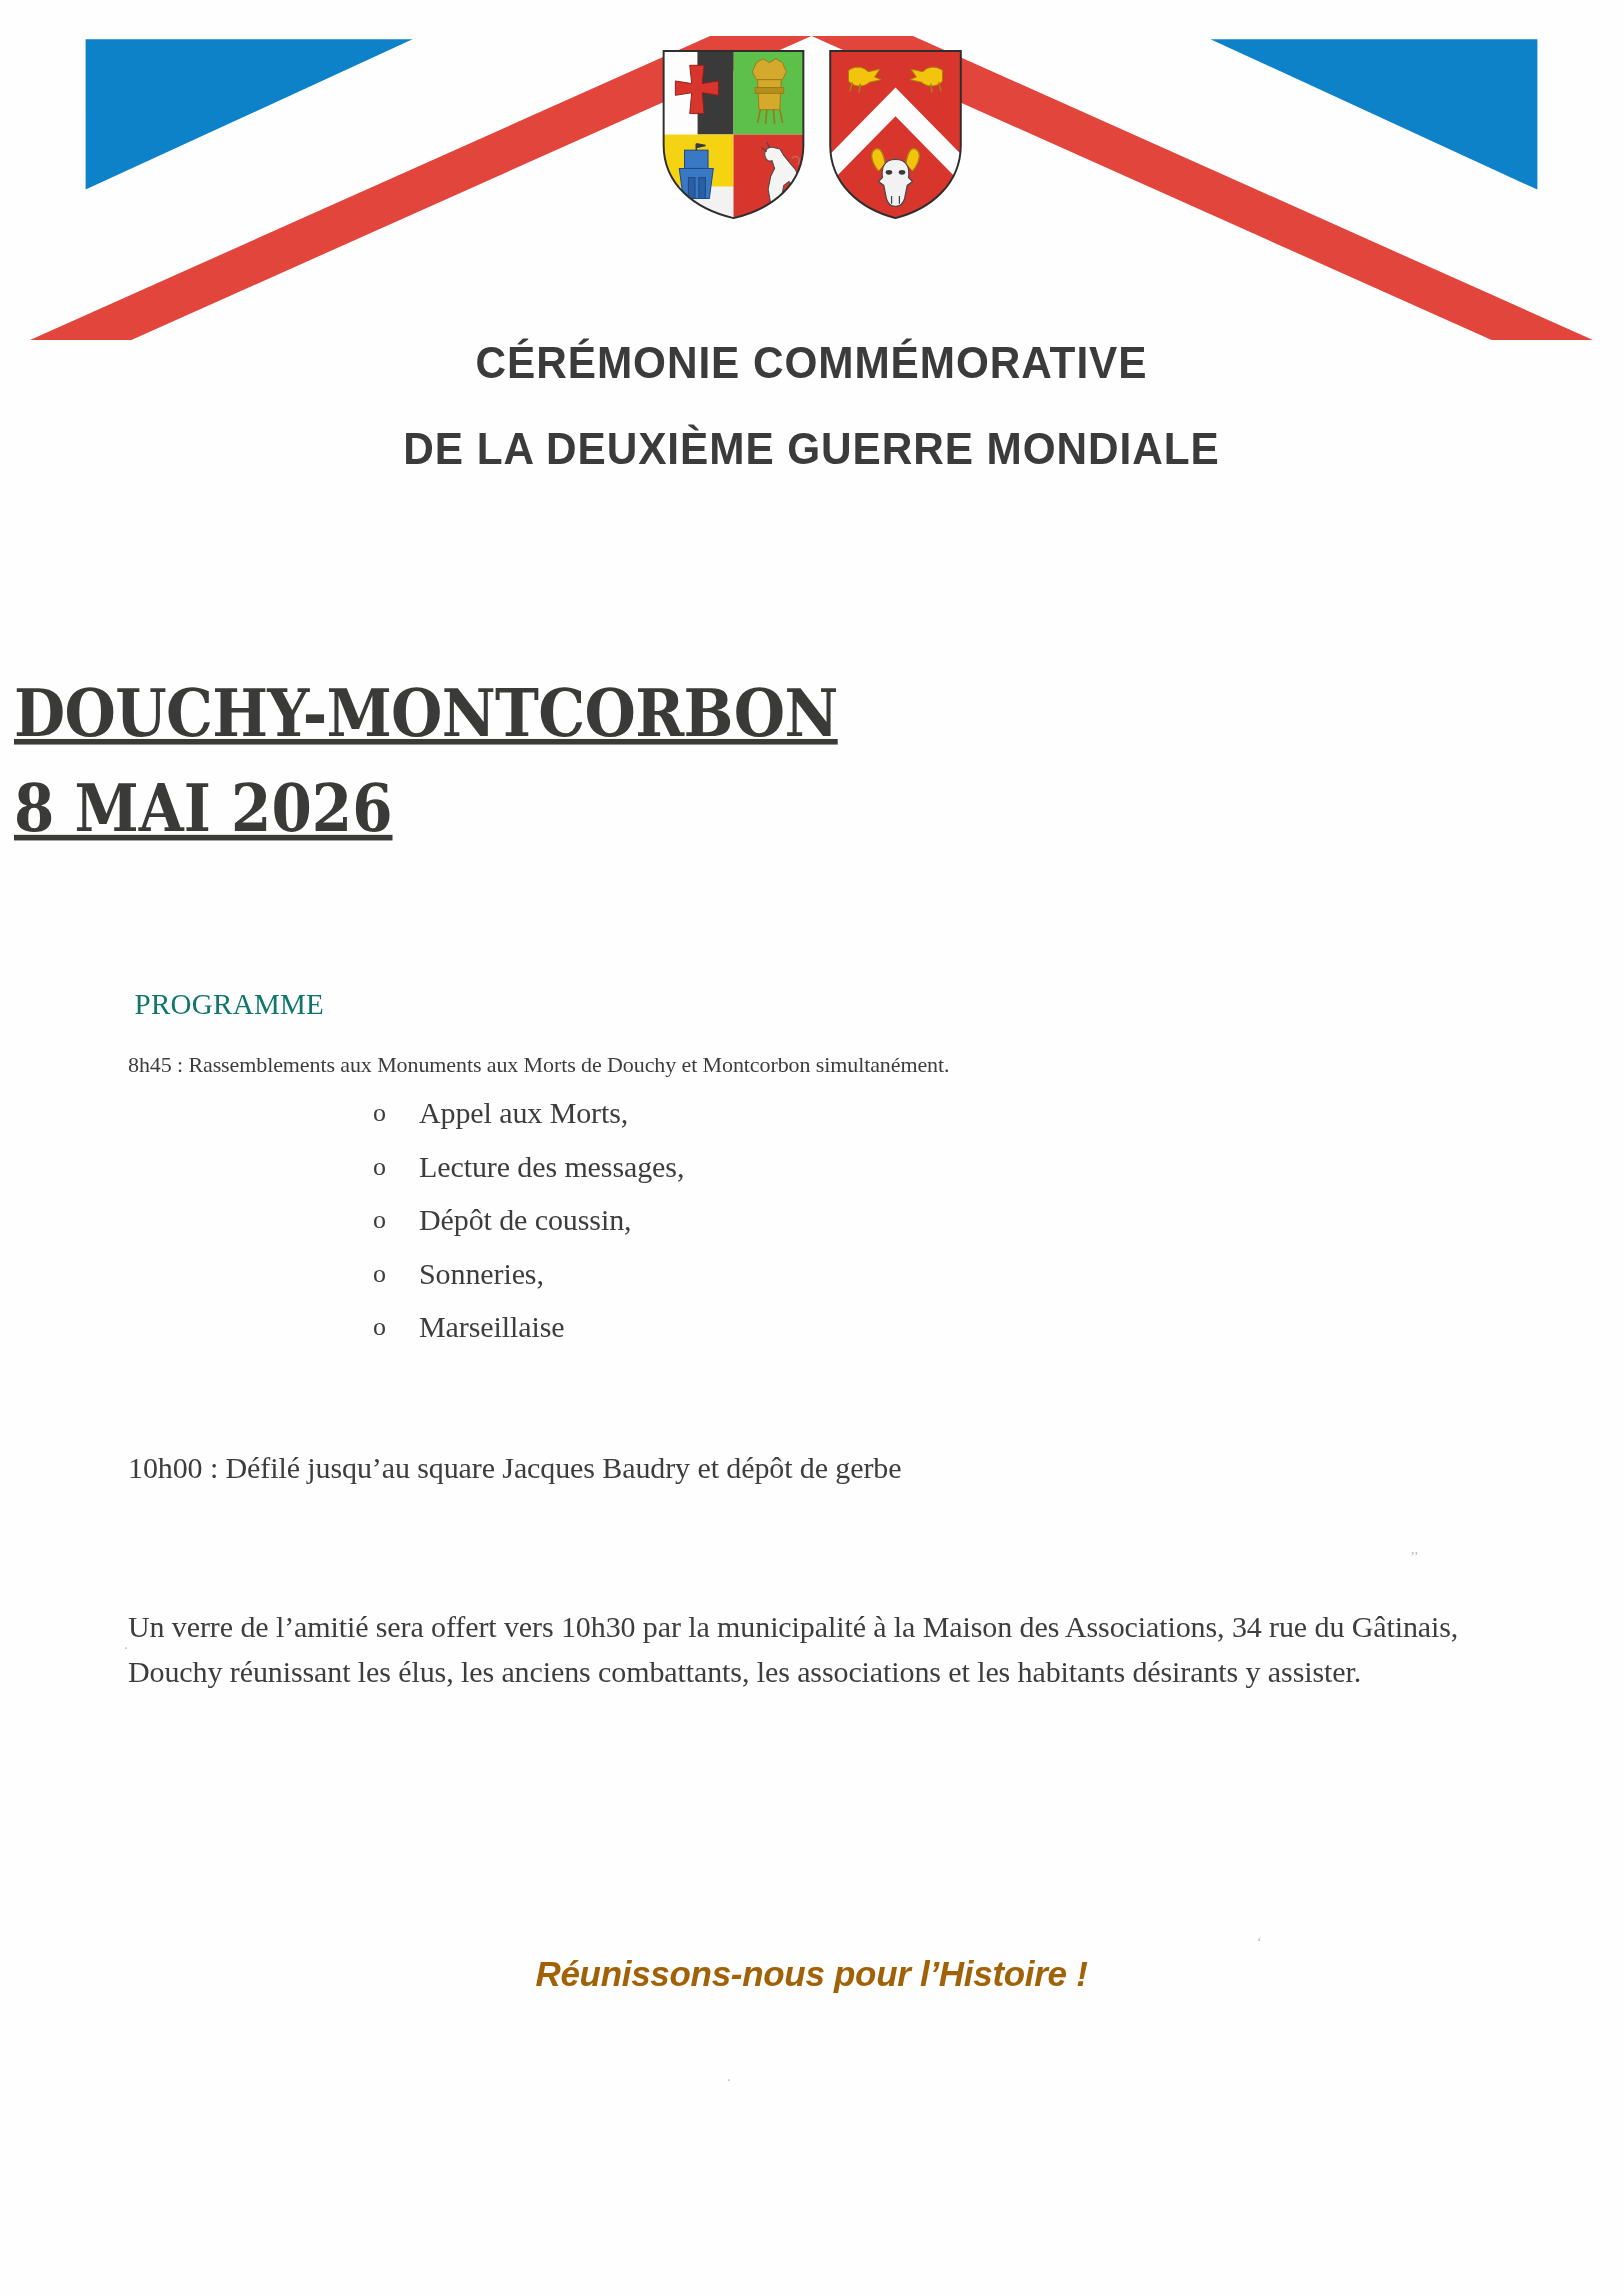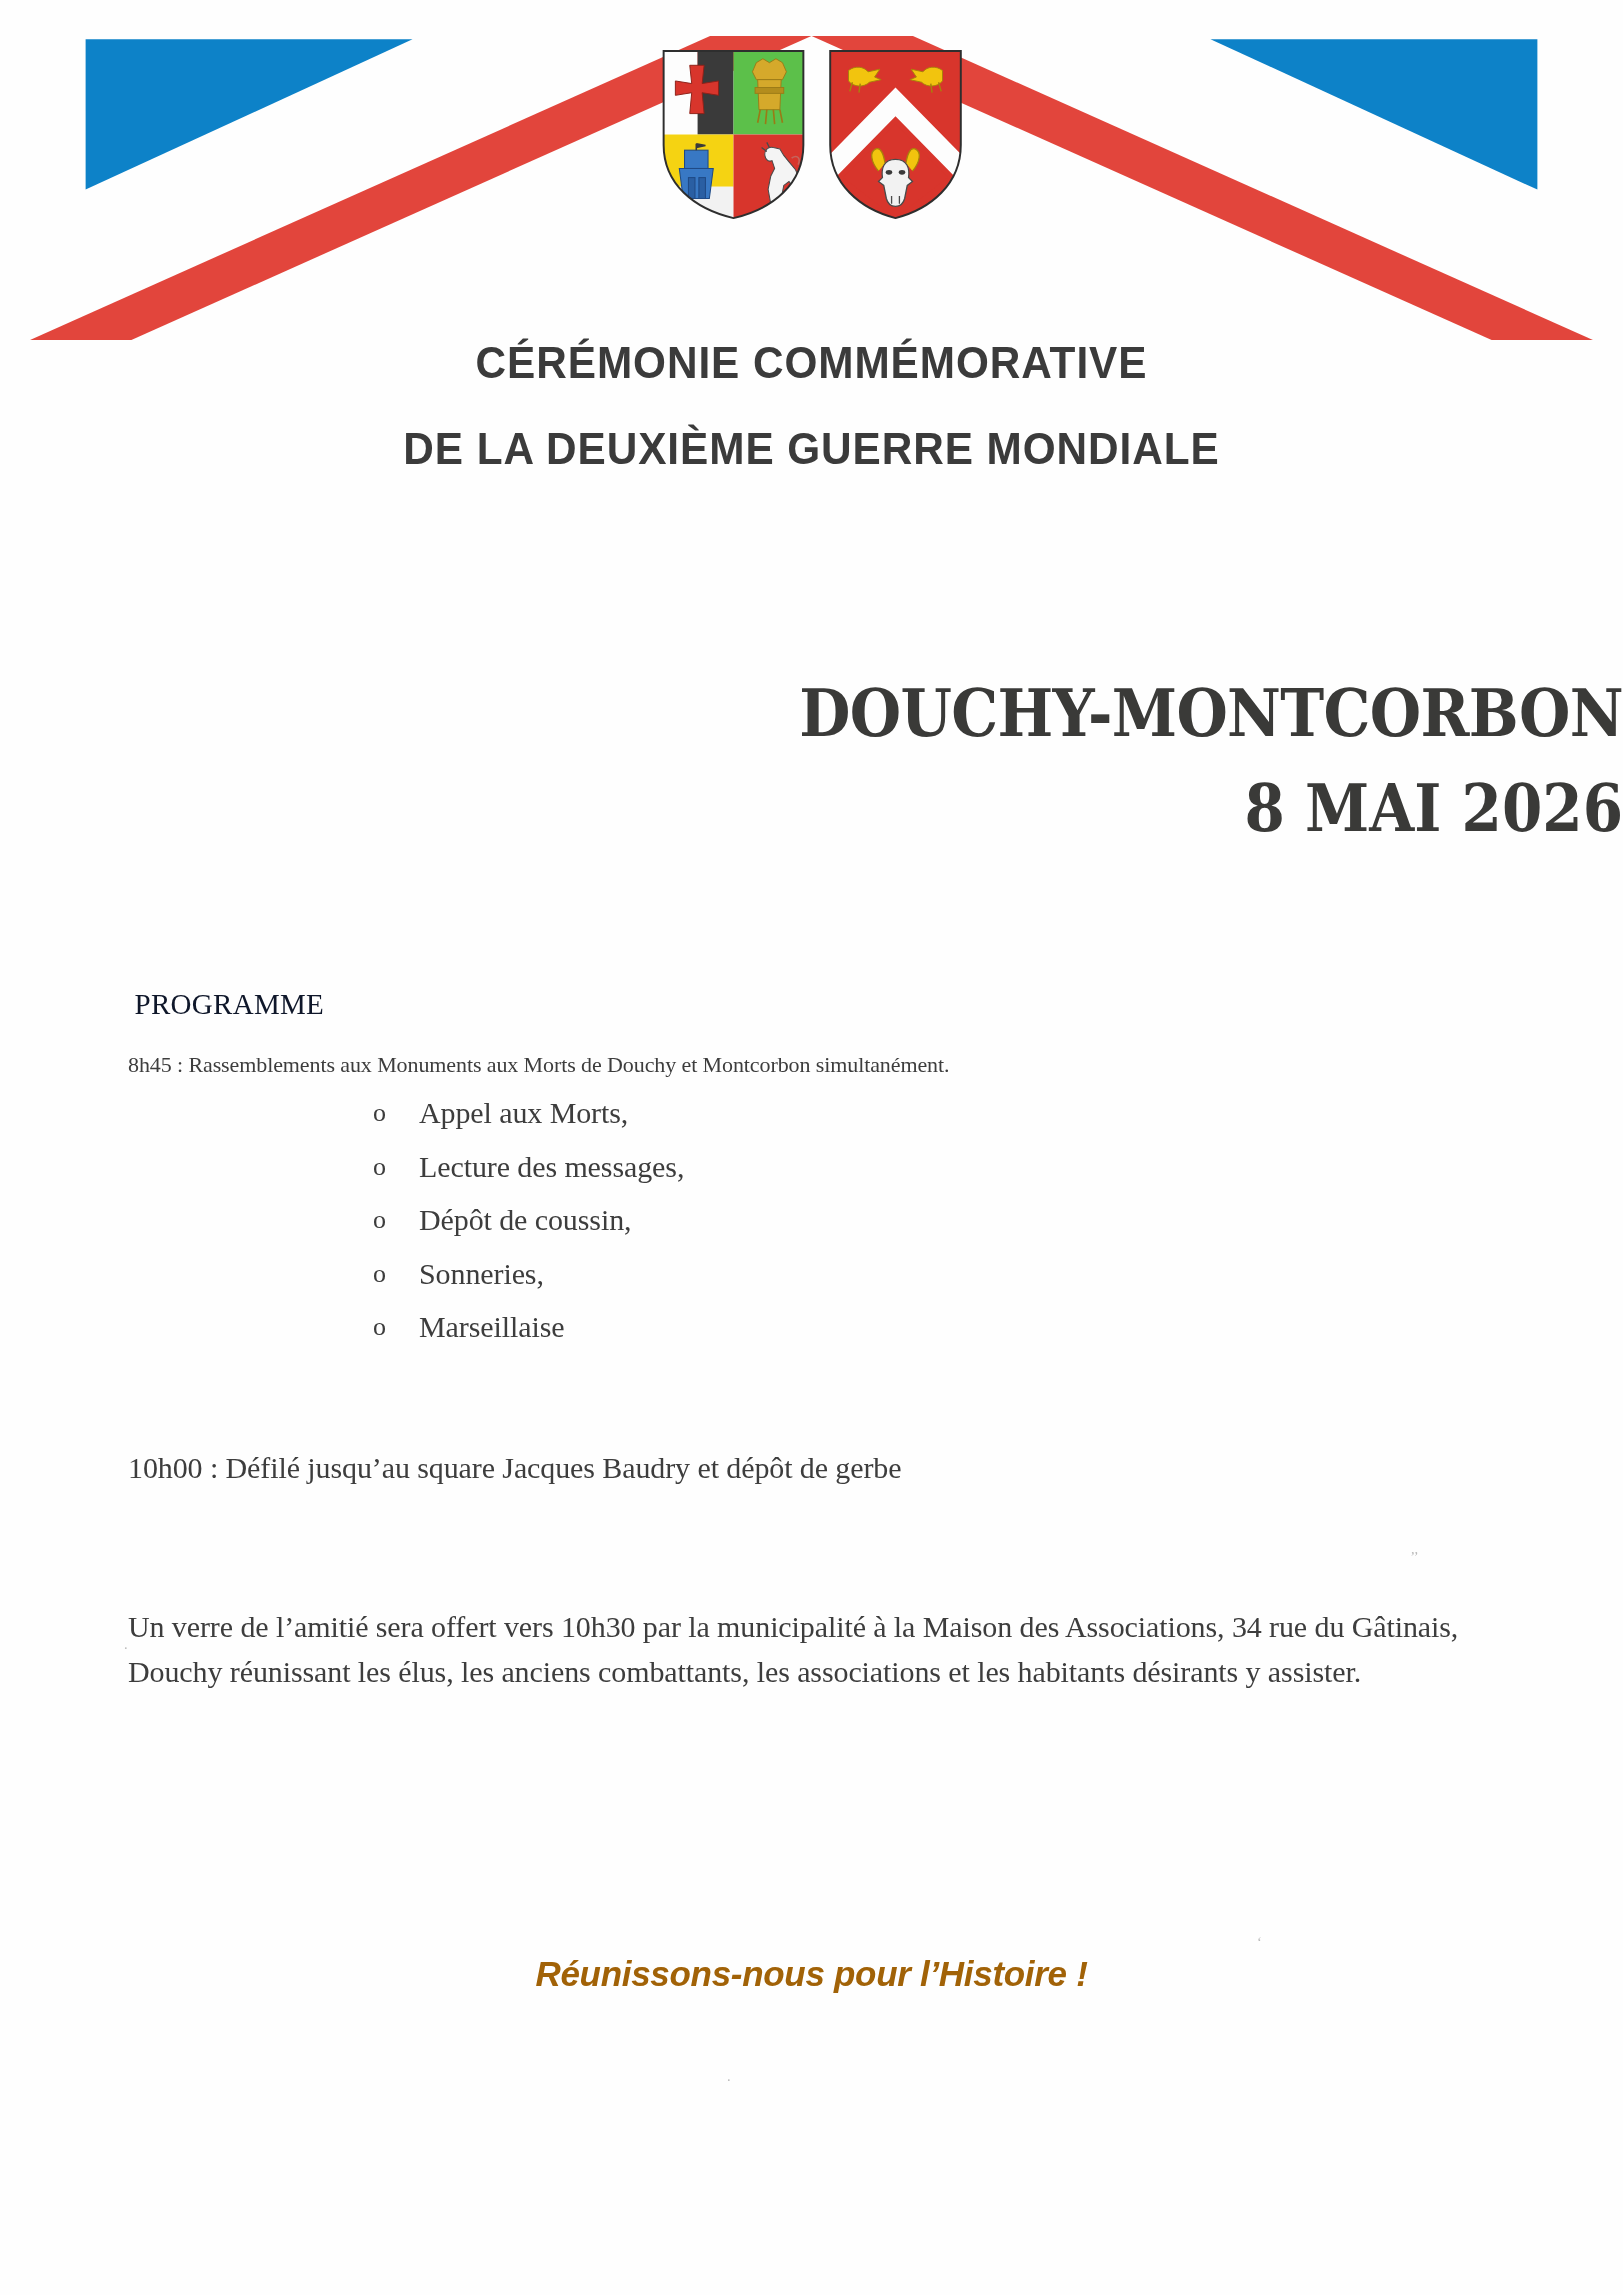--- a/index.html
+++ b/index.html
@@ -59,24 +59,25 @@
     transform: scaleX(0.94);
   }
   .headline .line-2 { margin-top: 41px; }
 
   
   .display {
     position: absolute;
     top: 674px;
     left: 14px;
     right: 0;
-    text-align: right;
+    text-align: left;
     color: #3a3a38;
     font-family: "DejaVu Serif", serif;
     font-weight: bold;
+    text-decoration: underline;
   }
   .display .dline-1 {
     font-size: 59px;
     letter-spacing: -0.7px;
     transform: scaleY(1.12);
     transform-origin: center top;
     display: block;
   }
   .display .dline-2 {
     font-size: 58px;
@@ -89,21 +90,21 @@
 
   
   .body-area {
     position: absolute;
     top: 988px;
     left: 128px;
     width: 1388px;
     color: #3d3d3d;
   }
   .prog-heading {
-    color: #0f172a;
+    color: #0f766e;
     font-size: 29px;
     letter-spacing: 0.3px;
     margin-left: 6.5px;
     font-family: "Liberation Serif", serif;
   }
   .intro-line {
     margin-top: 30px;
     font-size: 22px;
     line-height: 1.25;
     letter-spacing: -0.1px;

